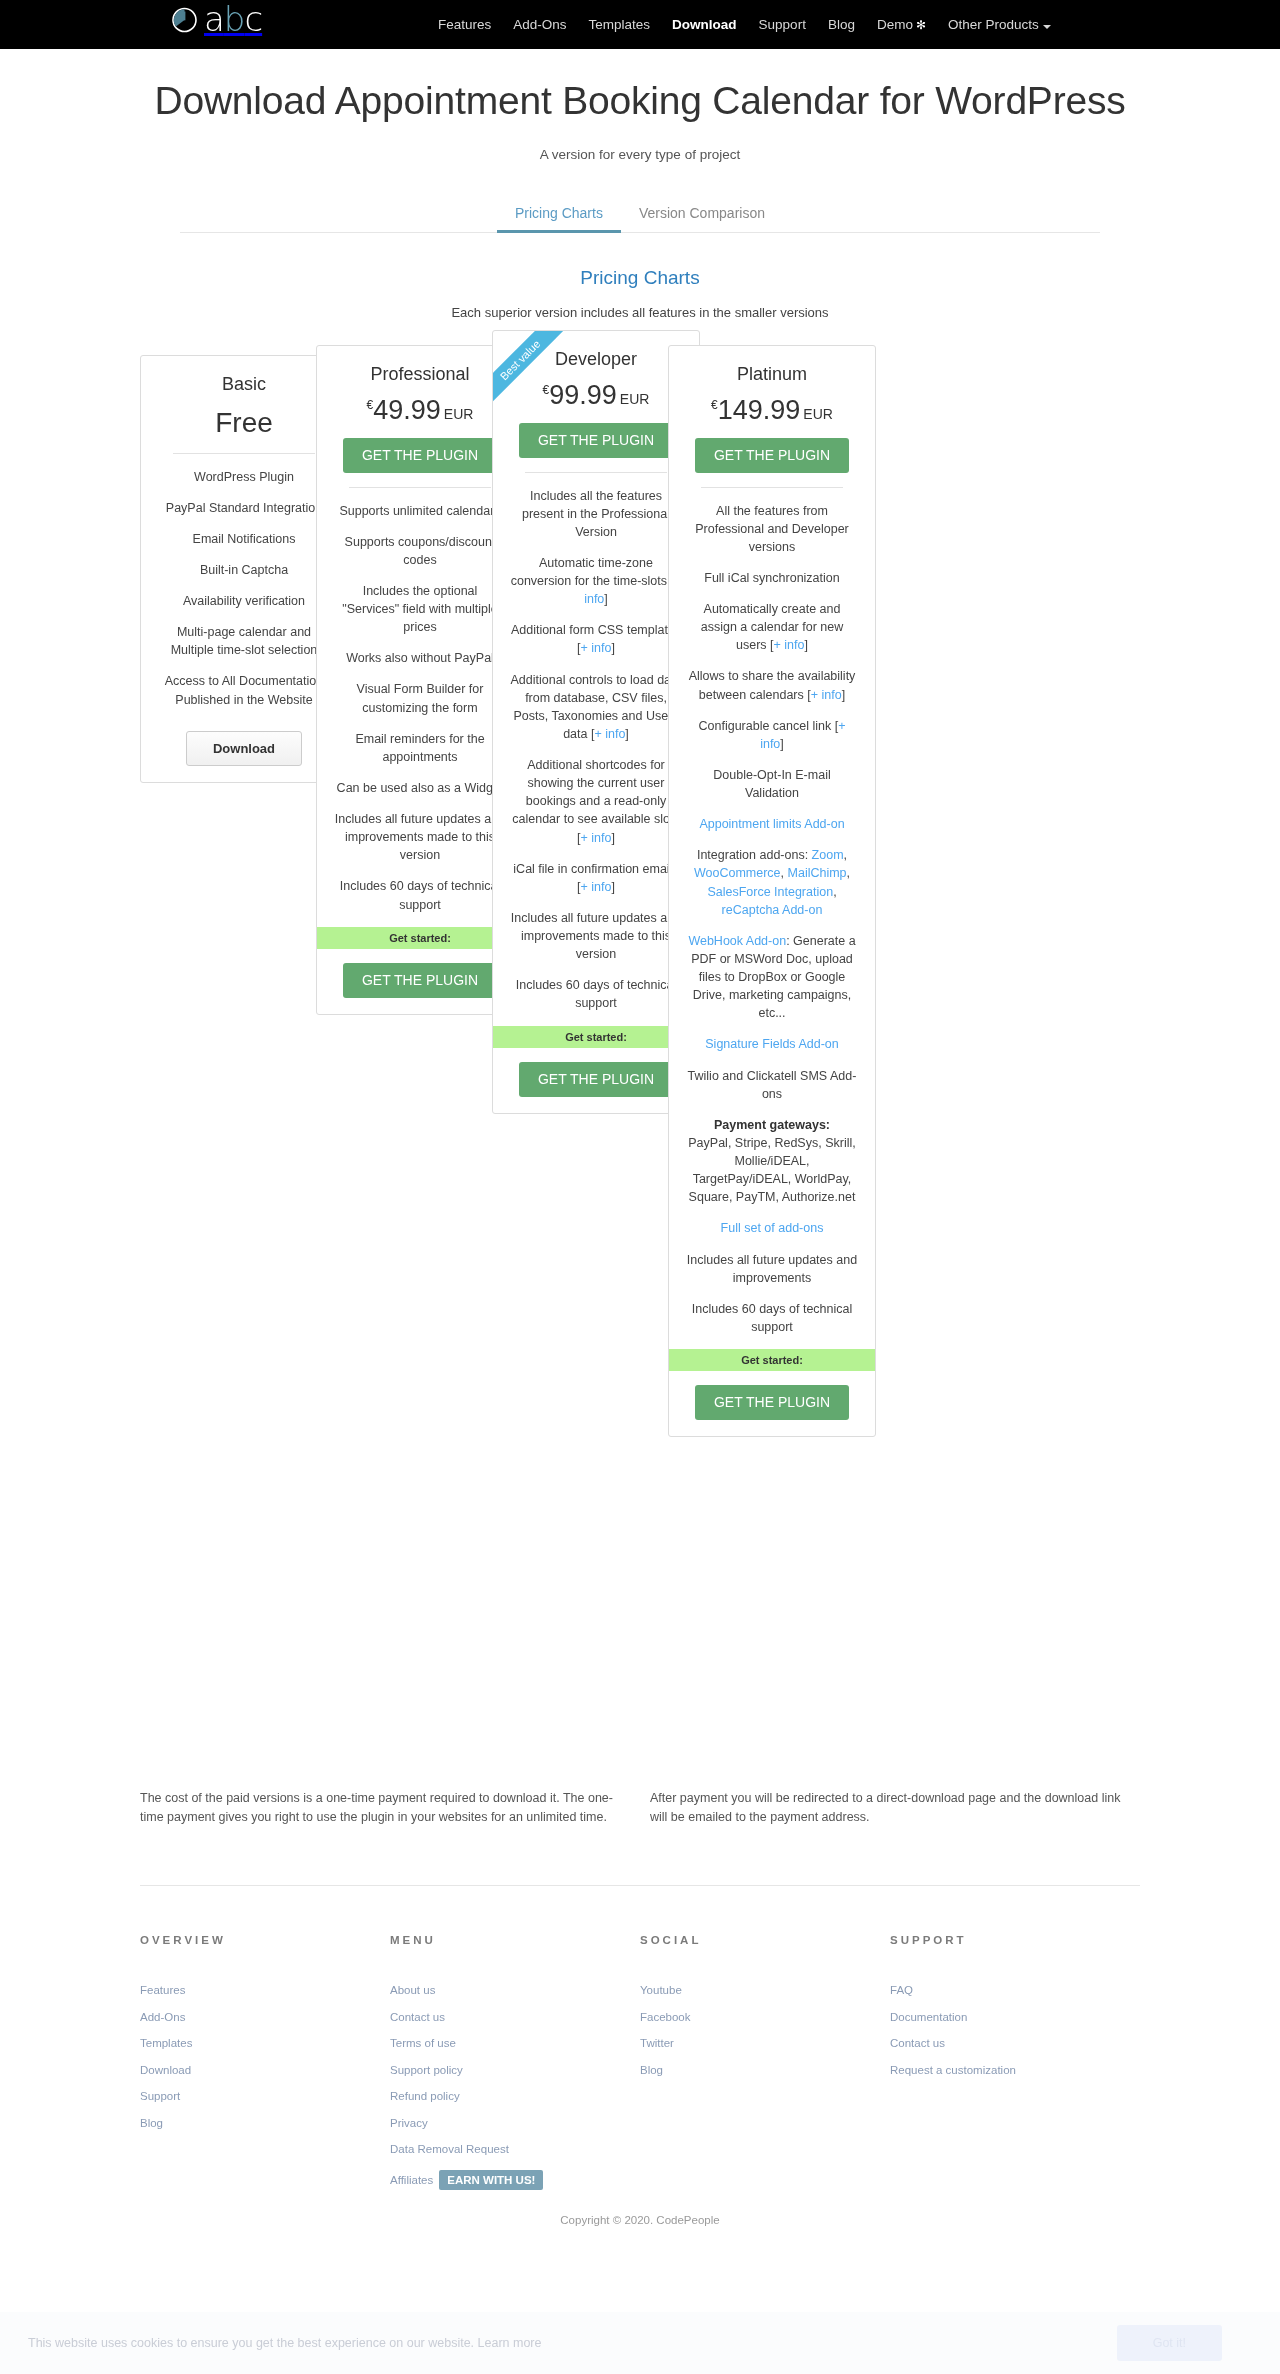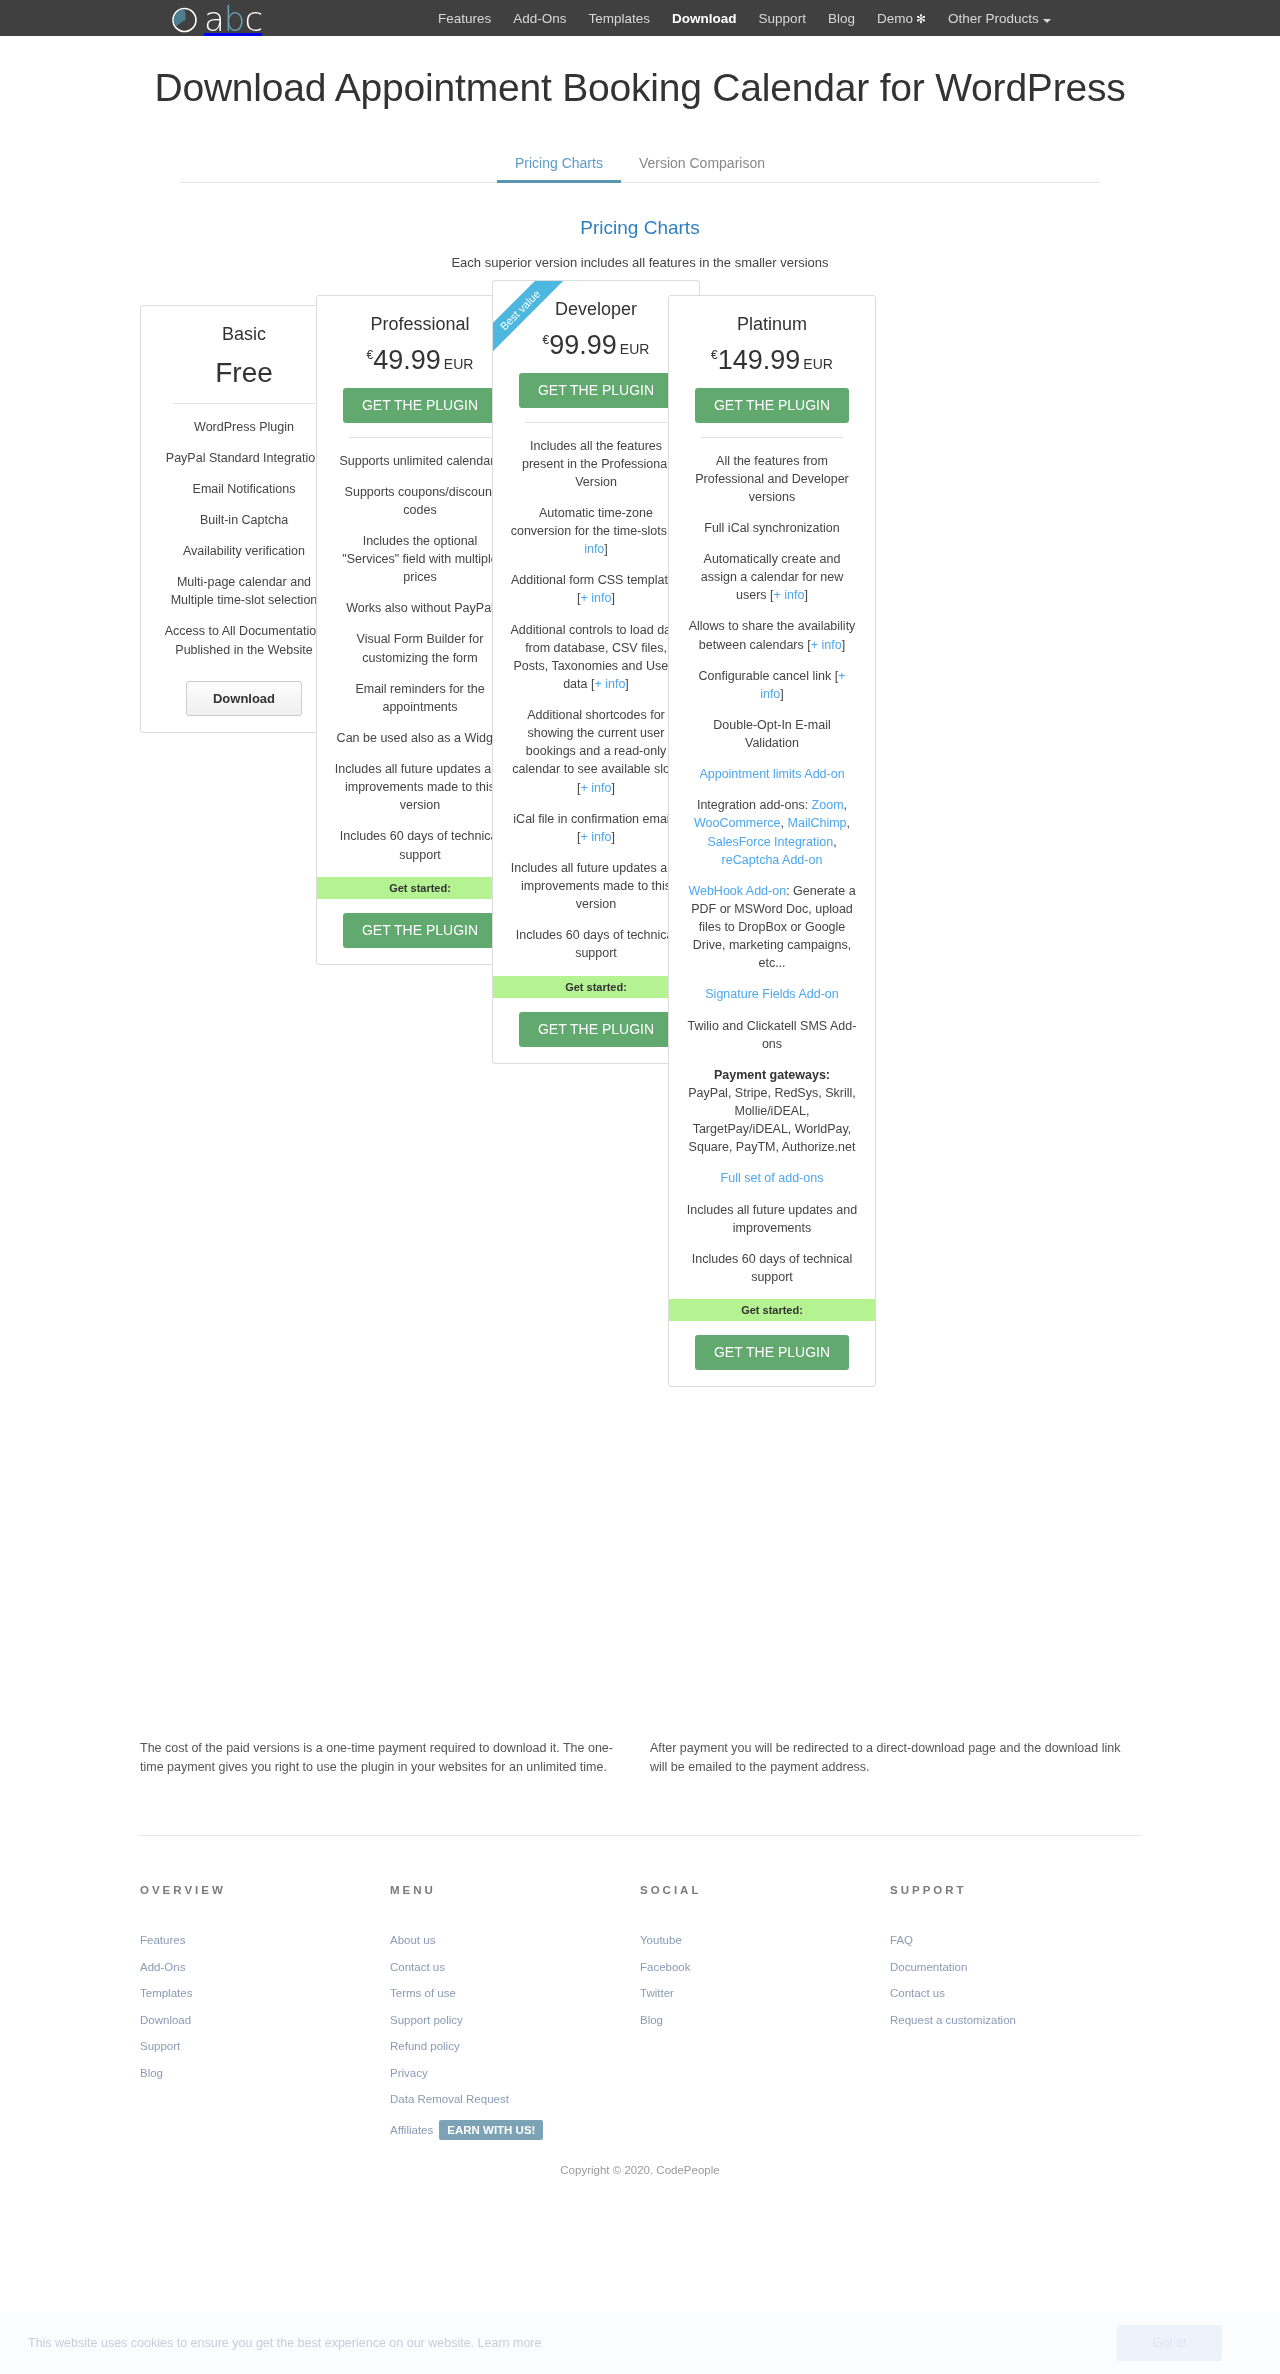--- a/index.html
+++ b/index.html
@@ -8,21 +8,21 @@
     width:1280px; min-height:2374px;
     background:#ffffff;
     font-family:"Liberation Sans", sans-serif;
     color:#444;
     position:relative;
     overflow-x:hidden;
   }
 
   
   .topbar{
-    height:36px; background:#404040; width:100%;
+    height:49px; background:#000000; width:100%;
     display:flex; align-items:center; position:relative;
   }
   .logo{ position:absolute; left:170px; top:2px; display:flex; align-items:center; gap:5px; }
   .logo-mark{ width:29px; height:29px; position:relative; }
   .logo-text{ font-size:34px; color:#ffffff; letter-spacing:-1px; line-height:1;
     font-family:"DejaVu Sans", sans-serif; font-weight:300; }
   .logo-text .b{ color:#6aa3b5; }
   .nav{ position:absolute; left:438px; display:flex; align-items:center; gap:22px; }
   .nav a{ color:#d8d8d8; font-size:13.5px; text-decoration:none; white-space:nowrap; }
   .nav a.active{ color:#ffffff; font-weight:bold; }
@@ -135,20 +135,21 @@
     <a href="#" class="active">Download</a>
     <a href="#">Support</a>
     <a href="#">Blog</a>
     <a href="#"><span>Demo</span><span class="star">✻</span></a>
     <a href="#"><span>Other Products</span><span class="caret"></span></a>
   </nav>
 </div>
 
 <div class="hero">
   <h1>Download Appointment Booking Calendar for WordPress</h1>
+  <div class="sub">A version for every type of project</div>
 </div>
 
 <div class="tabs-wrap">
   <div class="tab active">Pricing Charts</div>
   <div class="tab">Version Comparison</div>
 </div>
 
 <div class="pricing-head">
   <h2>Pricing Charts</h2>
   <p>Each superior version includes all features in the smaller versions</p>

